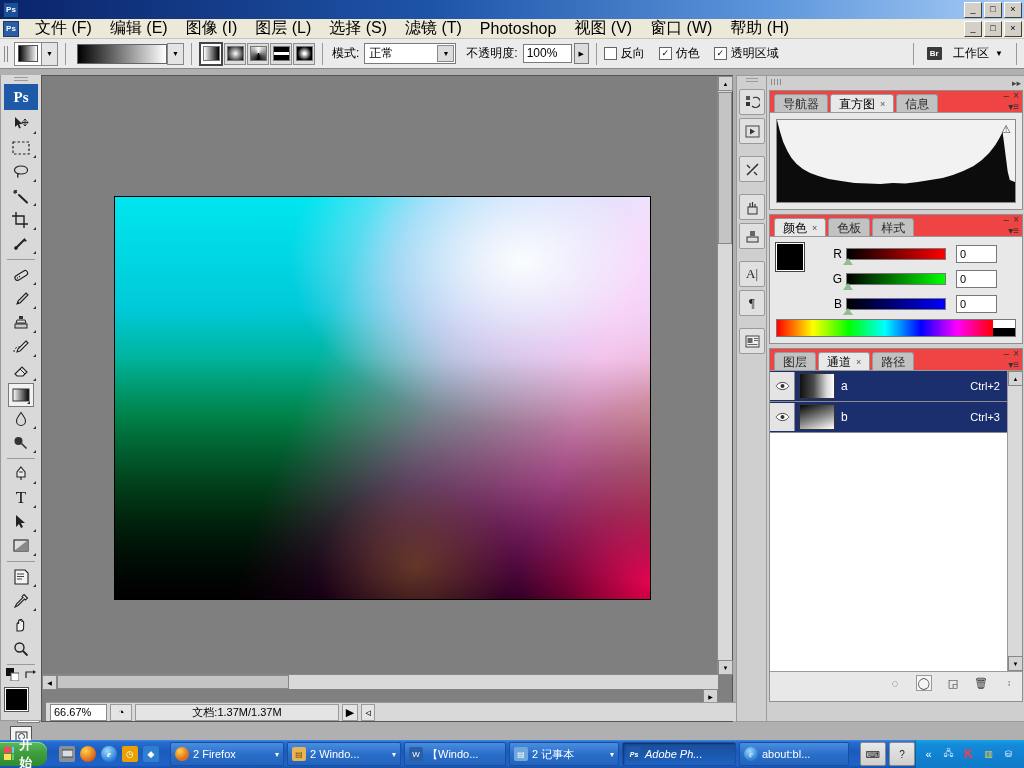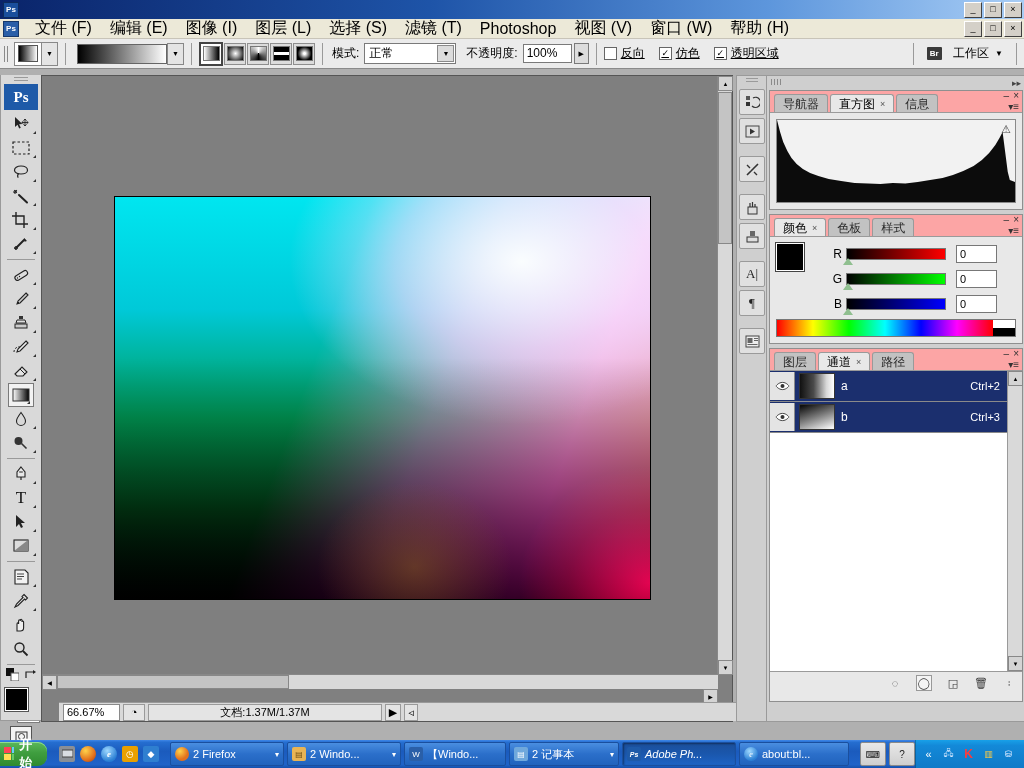--- a/index.html
+++ b/index.html
@@ -96,21 +96,21 @@
     border:1px solid #8a8a8a;display:flex;align-items:center;justify-content:center;font-size:7px;
   }
   .opt-input{
     width:44px;height:17px;border:1px solid #7a7a7a;background:#fff;
     font-size:12px;padding-left:3px;line-height:17px;position:relative;
   }
   .opt-spin{
     width:13px;height:19px;border:1px solid #7a7a7a;background:#dcdcdc;margin-left:2px;
     display:flex;align-items:center;justify-content:center;font-size:7px;
   }
-  .chk{display:flex;align-items:center;margin-right:14px;font-size:12px;white-space:nowrap;text-decoration:underline;}
+  .chk{display:flex;align-items:center;margin-right:14px;font-size:12px;white-space:nowrap;}
   .chkbox{width:11px;height:11px;border:1px solid #666;background:#fff;margin-right:4px;
     display:flex;align-items:center;justify-content:center;font-size:9px;line-height:9px;color:#000;}
   .bridge-btn{width:26px;height:22px;display:flex;align-items:center;justify-content:center;}
   .br-ico{width:15px;height:13px;background:#3a3a3a;color:#fff;font-size:8px;font-weight:bold;
     display:flex;align-items:center;justify-content:center;border-radius:1px;}
   .ws-btn{display:flex;align-items:center;font-size:12px;margin:0 6px;}
 
   
   .toolbox{
     position:absolute;left:0;top:75px;width:40px;height:645px;
@@ -147,44 +147,44 @@
     border:1px solid #000;box-sizing:content-box;
     background:#000;}
   .grad-layer{position:absolute;inset:0;}
   .scroll-v{position:absolute;right:0;top:0;width:14px;bottom:46px;background:#d9d9d9;
     border-left:1px solid #888;}
   .scroll-h{position:absolute;left:0;right:14px;bottom:32px;height:14px;background:#d9d9d9;
     border-top:1px solid #888;}
   .sb-btn{width:13px;height:13px;background:#d4d4d4;border:1px solid #888;
     display:flex;align-items:center;justify-content:center;font-size:6px;}
   .sb-thumb{background:#c4c4c4;border:1px solid #888;}
-  .statusbar{position:absolute;left:17px;bottom:0;width:100%;height:18px;background:#d9d9d9;
+  .statusbar{position:absolute;left:4px;bottom:0;width:100%;height:18px;background:#d9d9d9;
     border-top:1px solid #999;display:flex;align-items:center;font-size:11px;}
   .sb-zoom{width:52px;height:15px;border:1px solid #8a8a8a;background:#fff;
     margin-left:4px;line-height:15px;padding-left:3px;font-size:11px;}
   .sb-cell{height:15px;border:1px solid #9a9a9a;background:#e4e4e4;margin-left:3px;
-    display:flex;align-items:center;justify-content:center;padding:0 21px;font-size:11px;}
+    display:flex;align-items:center;justify-content:center;padding:0 6px;font-size:11px;}
   .sb-doc{flex:0 0 190px;justify-content:center;}
 
   
   .dock-rail{position:absolute;left:736px;top:75px;width:30px;height:645px;background:#cfcfcf;
     border:1px solid #9a9a9a;}
   .rail-grip{height:10px;background:repeating-linear-gradient(to bottom,#9a9a9a 0 1px,transparent 1px 3px);
     background-size:12px 6px;background-position:center;background-repeat:no-repeat;}
   .rail-btn{width:24px;height:24px;margin:3px auto;background:#e0e0e0;border:1px solid #9a9a9a;
     display:flex;align-items:center;justify-content:center;border-radius:2px;}
   .rail-sep{height:6px;}
   .dock{position:absolute;left:766px;top:75px;width:258px;height:645px;background:#cfcfcf;
     border:1px solid #9a9a9a;}
   .dock-top{height:14px;display:flex;align-items:center;justify-content:space-between;padding:0 4px;}
   .dock-top .gr{width:14px;height:8px;
     background:repeating-linear-gradient(to right,#8a8a8a 0 1px,transparent 1px 3px);
     background-size:10px 6px;background-repeat:no-repeat;}
   .panel{margin:0 2px 4px;background:#e8e8e8;border:1px solid #8f8f8f;position:relative;}
-  .panel-head{height:21px;background:#fca5a5;position:relative;display:flex;align-items:flex-end;
+  .panel-head{height:21px;background:#ef4444;position:relative;display:flex;align-items:flex-end;
     padding-left:4px;border-bottom:1px solid #9a9a9a;}
   .ptab{height:17px;padding:0 8px;background:#c2c2c2;border:1px solid #9a9a9a;border-bottom:none;
     font-size:12px;line-height:16px;margin-right:2px;border-radius:3px 3px 0 0;color:#2a2a2a;
     display:flex;align-items:center;}
   .ptab.active{background:#e8e8e8;color:#000;}
   .ptab .x{margin-left:5px;font-size:9px;color:#555;}
   .panel-ctrls{position:absolute;right:3px;top:-1px;display:flex;gap:4px;align-items:center;
     font-size:10px;color:#333;}
   .pmenu{position:absolute;right:3px;top:10px;font-size:10px;color:#333;}
   .panel-body{padding:6px;}

